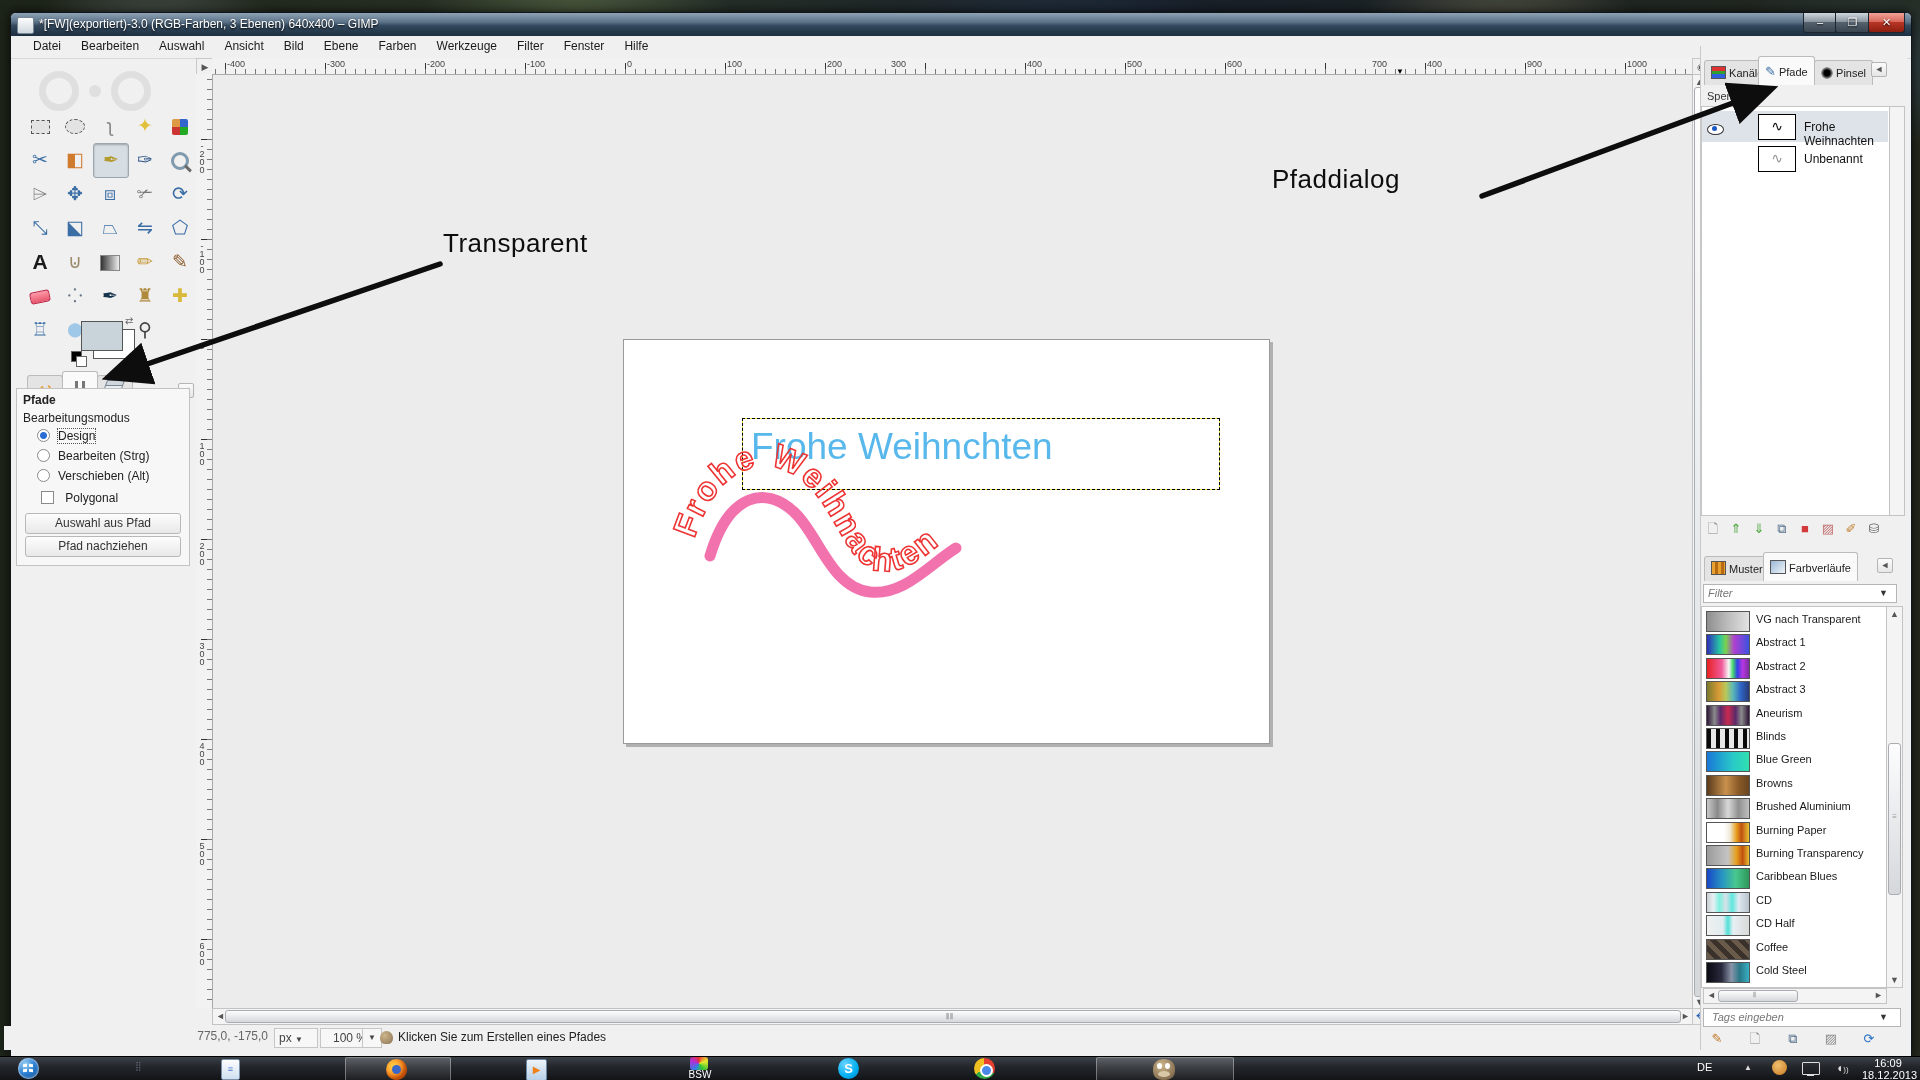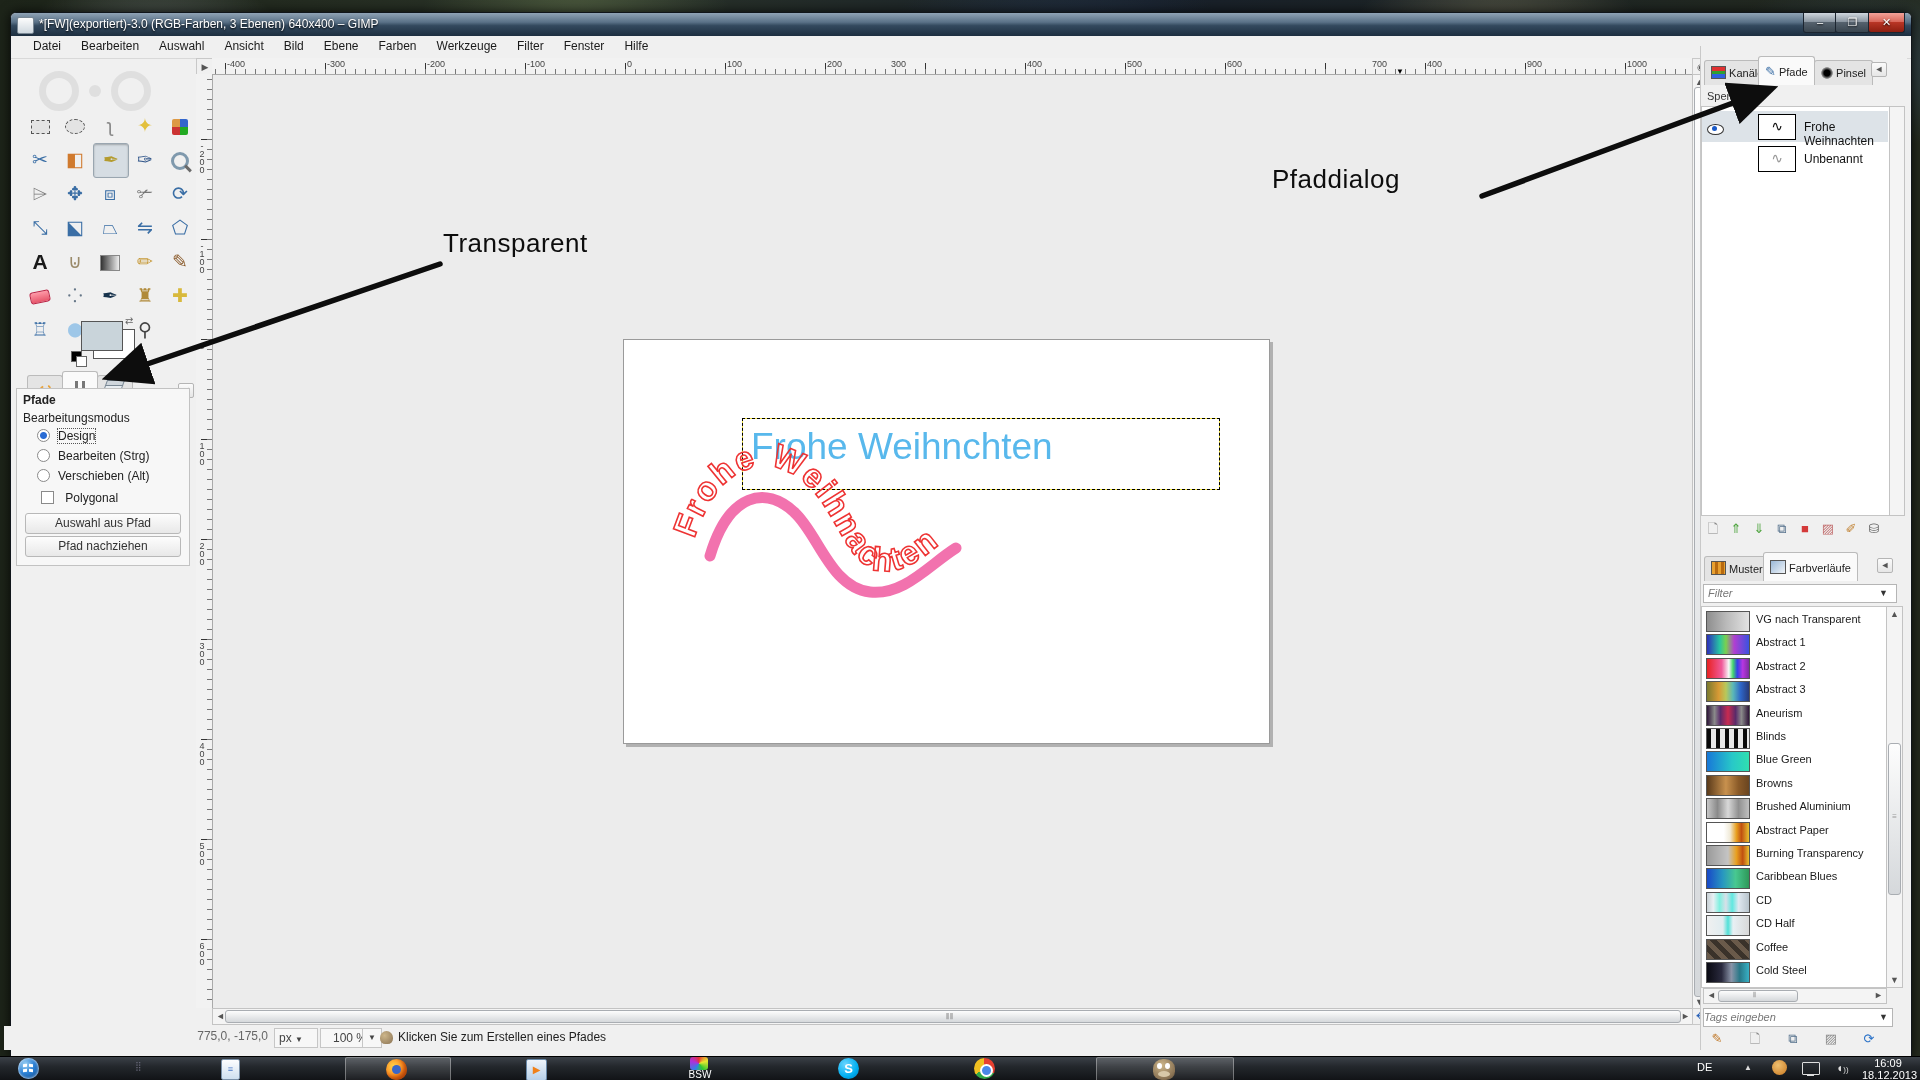--- a/index.html
+++ b/index.html
@@ -364,21 +364,21 @@
         <div class="gradrow" style="top: 165.8px;">
           <div class="gradsw" style="background: linear-gradient(90deg, rgb(90, 58, 26), rgb(200, 145, 78) 45%, rgb(138, 90, 40) 75%, rgb(106, 69, 32));"></div>
           <div class="gradlbl">Browns</div>
         </div>
         <div class="gradrow" style="top: 189.2px;">
           <div class="gradsw" style="background: linear-gradient(90deg, rgb(200, 200, 200), rgb(138, 138, 138) 25%, rgb(216, 216, 216) 50%, rgb(144, 144, 144) 75%, rgb(192, 192, 192));"></div>
           <div class="gradlbl">Brushed Aluminium</div>
         </div>
         <div class="gradrow" style="top: 212.6px;">
           <div class="gradsw" style="background: linear-gradient(90deg, rgb(255, 255, 255) 0px, rgb(255, 255, 255) 40%, rgb(240, 234, 216) 55%, rgb(232, 160, 32) 70%, rgb(192, 80, 16) 82%, rgb(232, 192, 48));"></div>
-          <div class="gradlbl">Abstract Paper</div>
+          <div class="gradlbl">Burning Paper</div>
         </div>
         <div class="gradrow" style="top: 236px;">
           <div class="gradsw" style="background: linear-gradient(90deg, rgb(154, 154, 154), rgb(196, 196, 196) 50%, rgb(232, 160, 32) 70%, rgb(192, 80, 16) 85%, rgb(232, 192, 48));"></div>
           <div class="gradlbl">Burning Transparency</div>
         </div>
         <div class="gradrow" style="top: 259.4px;">
           <div class="gradsw" style="background: linear-gradient(90deg, rgb(24, 72, 200), rgb(40, 152, 192) 38%, rgb(72, 200, 144) 68%, rgb(46, 152, 88));"></div>
           <div class="gradlbl">Caribbean Blues</div>
         </div>
         <div class="gradrow" style="top: 282.8px;">
@@ -407,21 +407,21 @@
     <div class="sarrow abs" style="left:3px;bottom:2px">▼</div>
   </div>
   <div class="sbar abs" style="left:2px;top:942px;width:182px;height:14px">
     <div class="sarrow abs" style="left:3px;top:1px">◄</div>
     <div class="sthumb abs" style="left:14px;top:1px;width:78px;height:10px">
         <div style="margin-left:34px;font-size:7px;color:#888">⦀</div>
       </div>
     <div class="sarrow abs" style="right:3px;top:1px">►</div>
   </div>
 
-  <div class="combo abs" style="left:2px;top:962px;width:188px;height:17px;line-height:17px;padding-left:0;font-style:italic">Tags eingeben</div>
+  <div class="combo abs" style="left:2px;top:962px;width:188px;height:17px;line-height:17px;padding-left:8px;font-style:italic">Tags eingeben</div>
   <div class="abs" style="left:178px;top:966px;font-size:9px;color:#333">▼</div>
 
   <div id="gradient-buttons" class="abs" style="left:6px;top:984px;width:196px;height:20px">
       <div class="icnbtn abs" style="left: 0px; top: 0px; color: rgb(192, 120, 40);">✎</div>
       <div class="icnbtn abs" style="left: 38px; top: 0px; color: rgb(136, 136, 136);">🗋</div>
       <div class="icnbtn abs" style="left: 76px; top: 0px; color: rgb(85, 113, 140);">⧉</div>
       <div class="icnbtn abs" style="left: 114px; top: 0px; color: rgb(136, 136, 136);">▨</div>
       <div class="icnbtn abs" style="left: 152px; top: 0px; color: rgb(42, 114, 200);">⟳</div>
     </div>
 </div>

